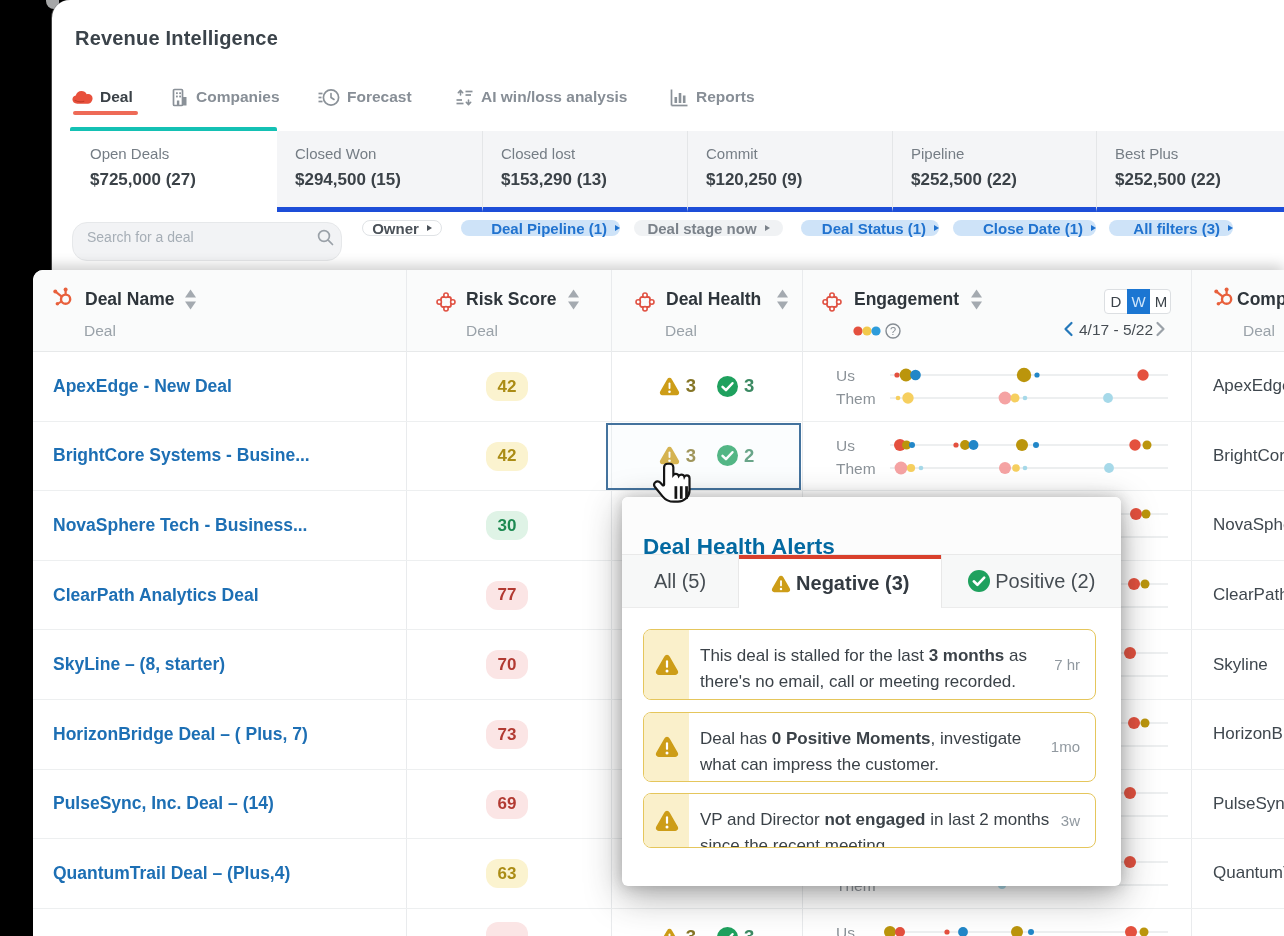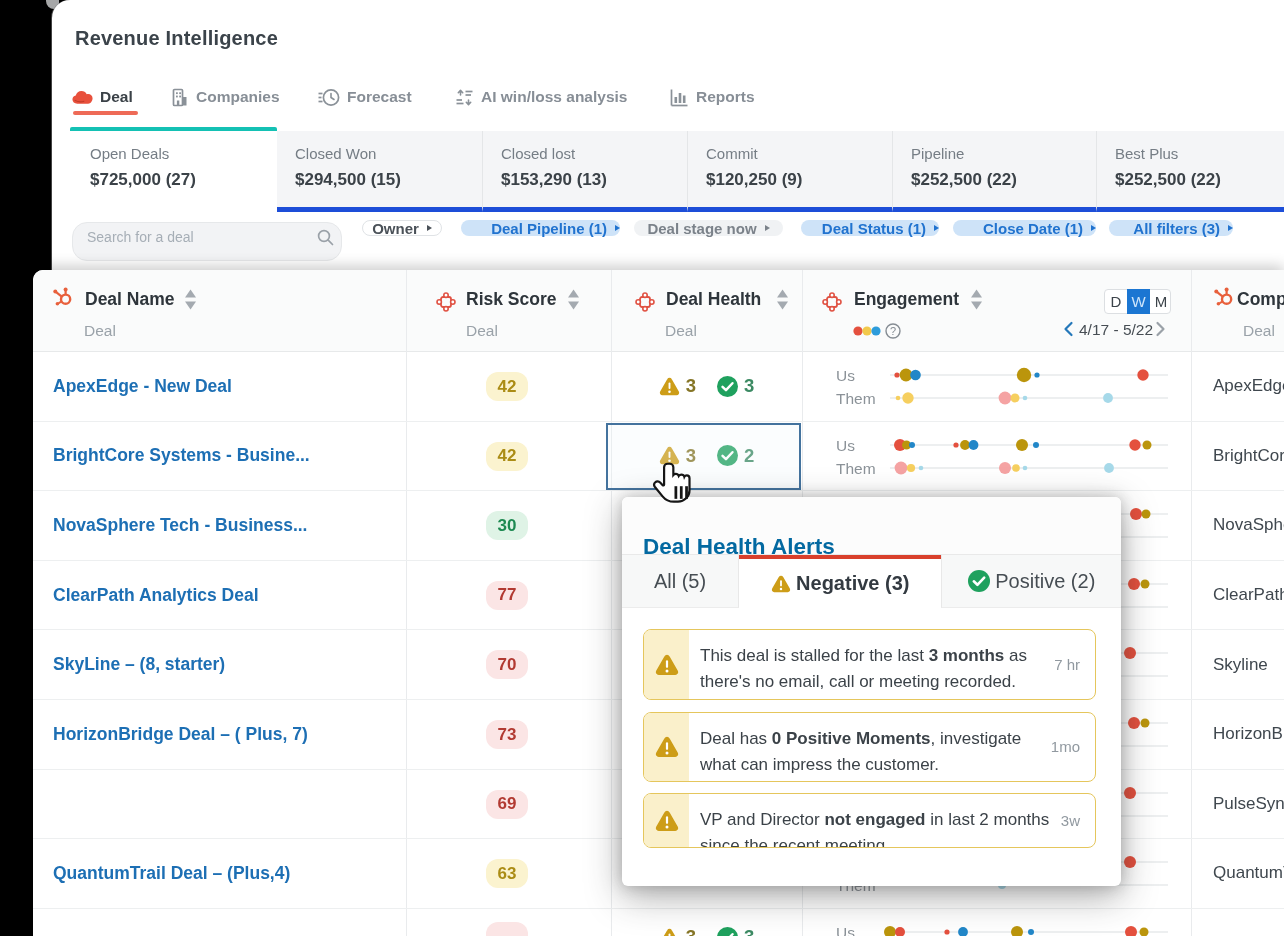--- a/index.html
+++ b/index.html
@@ -416,20 +416,21 @@
         <text x="16" y="29" font-size="15.5" fill="#8b9298">Us</text>
         <text x="16" y="52" font-size="15.5" fill="#8b9298">Them</text>
         <line x1="70" y1="23" x2="348" y2="23" stroke="#dcdfe1" stroke-width="1.2"></line>
         <line x1="70" y1="46" x2="348" y2="46" stroke="#dcdfe1" stroke-width="1.2"></line>
         <circle cx="314" cy="23" r="6" fill="#e4503e"></circle>
         <circle cx="325" cy="23" r="4.5" fill="#bb950c"></circle>
       </svg>
       <div class="cname">HorizonBridge</div>
     </div>
   <div class="abs row" style="top:499.6px;">
+      <div class="dname">PulseSync, Inc. Deal – (14)</div>
       <div class="pillv pr">69</div>
       <div class="health">
         <svg width="21" height="19" viewBox="0 0 24 22">
           <path d="M10.6 2.9 L2.3 17.3 C1.7 18.4 2.5 19.7 3.7 19.7 L20.3 19.7 C21.5 19.7 22.3 18.4 21.7 17.3 L13.4 2.9 C12.8 1.8 11.2 1.8 10.6 2.9 Z" fill="#cd9d18" stroke="#cd9d18" stroke-width="2.6" stroke-linejoin="round"></path>
           <rect x="10.9" y="6.3" width="2.2" height="7.6" rx="1.1" fill="#fff"></rect>
           <circle cx="12" cy="17" r="1.5" fill="#fff"></circle>
         </svg>
         <span class="hcount" style="color:#857526;">3</span>
         <span style="width:21px;"></span>
         <svg width="21" height="21" viewBox="0 0 22 22">

